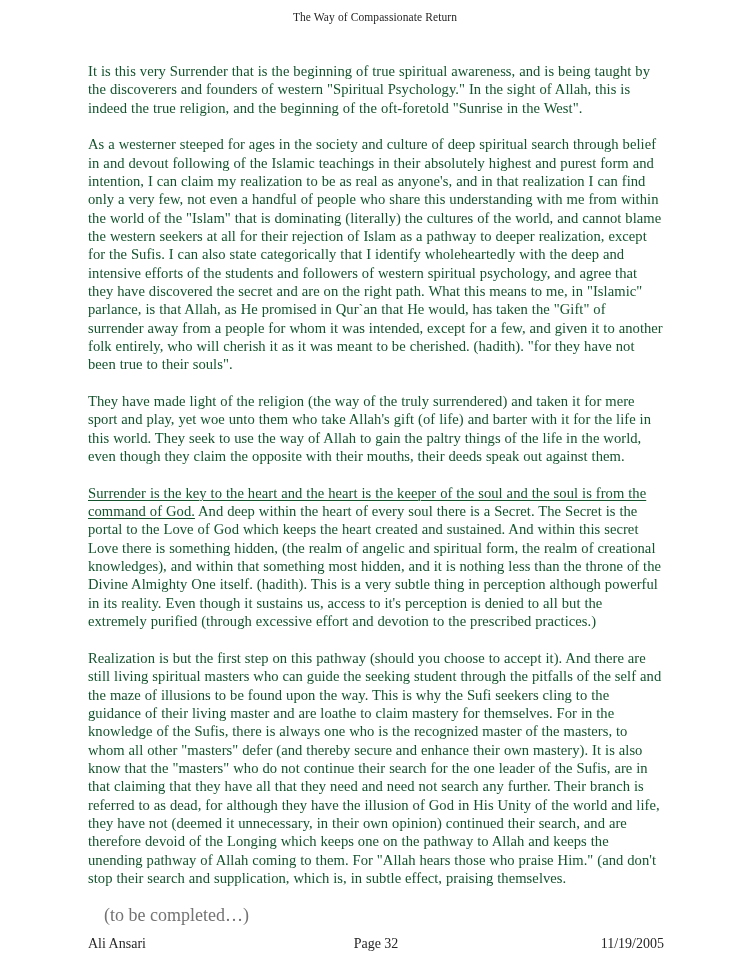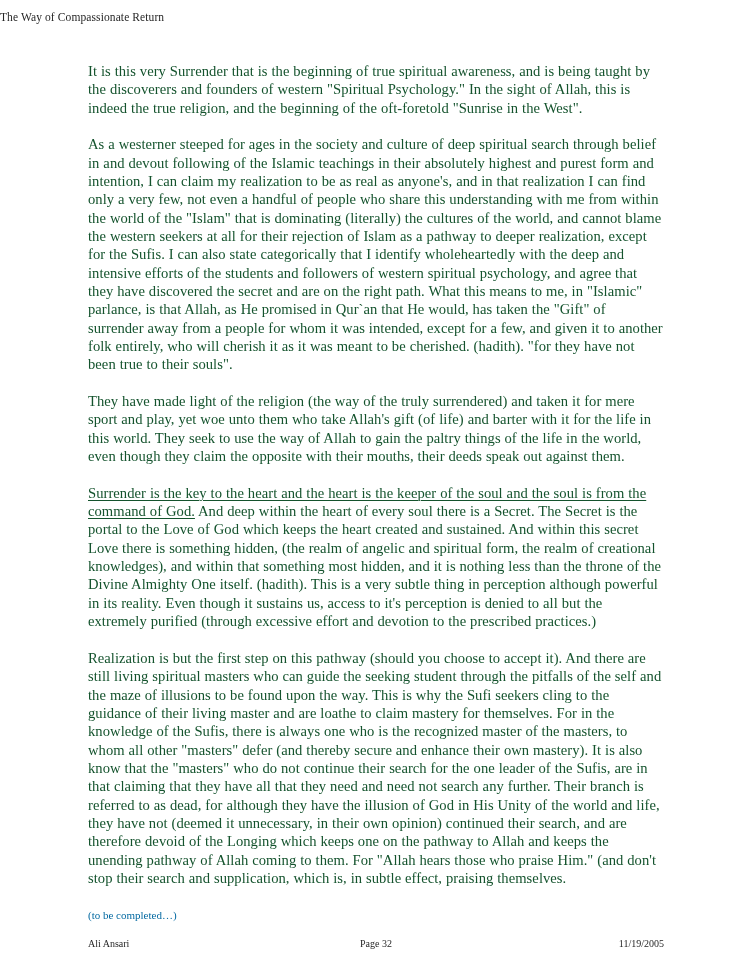--- a/index.html
+++ b/index.html
@@ -23,21 +23,21 @@
     height: 970px;
     background: #ffffff;
   }
 
   
   .running-header {
     position: absolute;
     top: 10px;
     left: 0;
     width: 750px;
-    text-align: left;
+    text-align: center;
     font-size: 11.5px;
     line-height: 14px;
     color: #262626;
     letter-spacing: 0.1px;
   }
 
   
   .body-column {
     position: absolute;
     left: 88px;
@@ -59,34 +59,34 @@
     margin-bottom: 0;
   }
 
   .para .lead-underline {
     text-decoration: underline;
     text-underline-offset: 2px;
     text-decoration-thickness: 1px;
   }
 
   .closing-note {
-    font-size: 11px;
+    font-size: 18px;
     line-height: 18.35px;
-    color: #0369a1;
-    margin: 0;
+    color: #737373;
+    margin: 16px;
   }
 
   
   .page-footer {
     position: absolute;
     left: 88px;
     top: 936px;
     width: 576px;
     height: 16px;
-    font-size: 10px;
+    font-size: 14px;
     line-height: 16px;
     color: #262626;
   }
   .footer-left {
     position: absolute;
     left: 0;
     top: 0;
     text-align: left;
     white-space: nowrap;
   }

